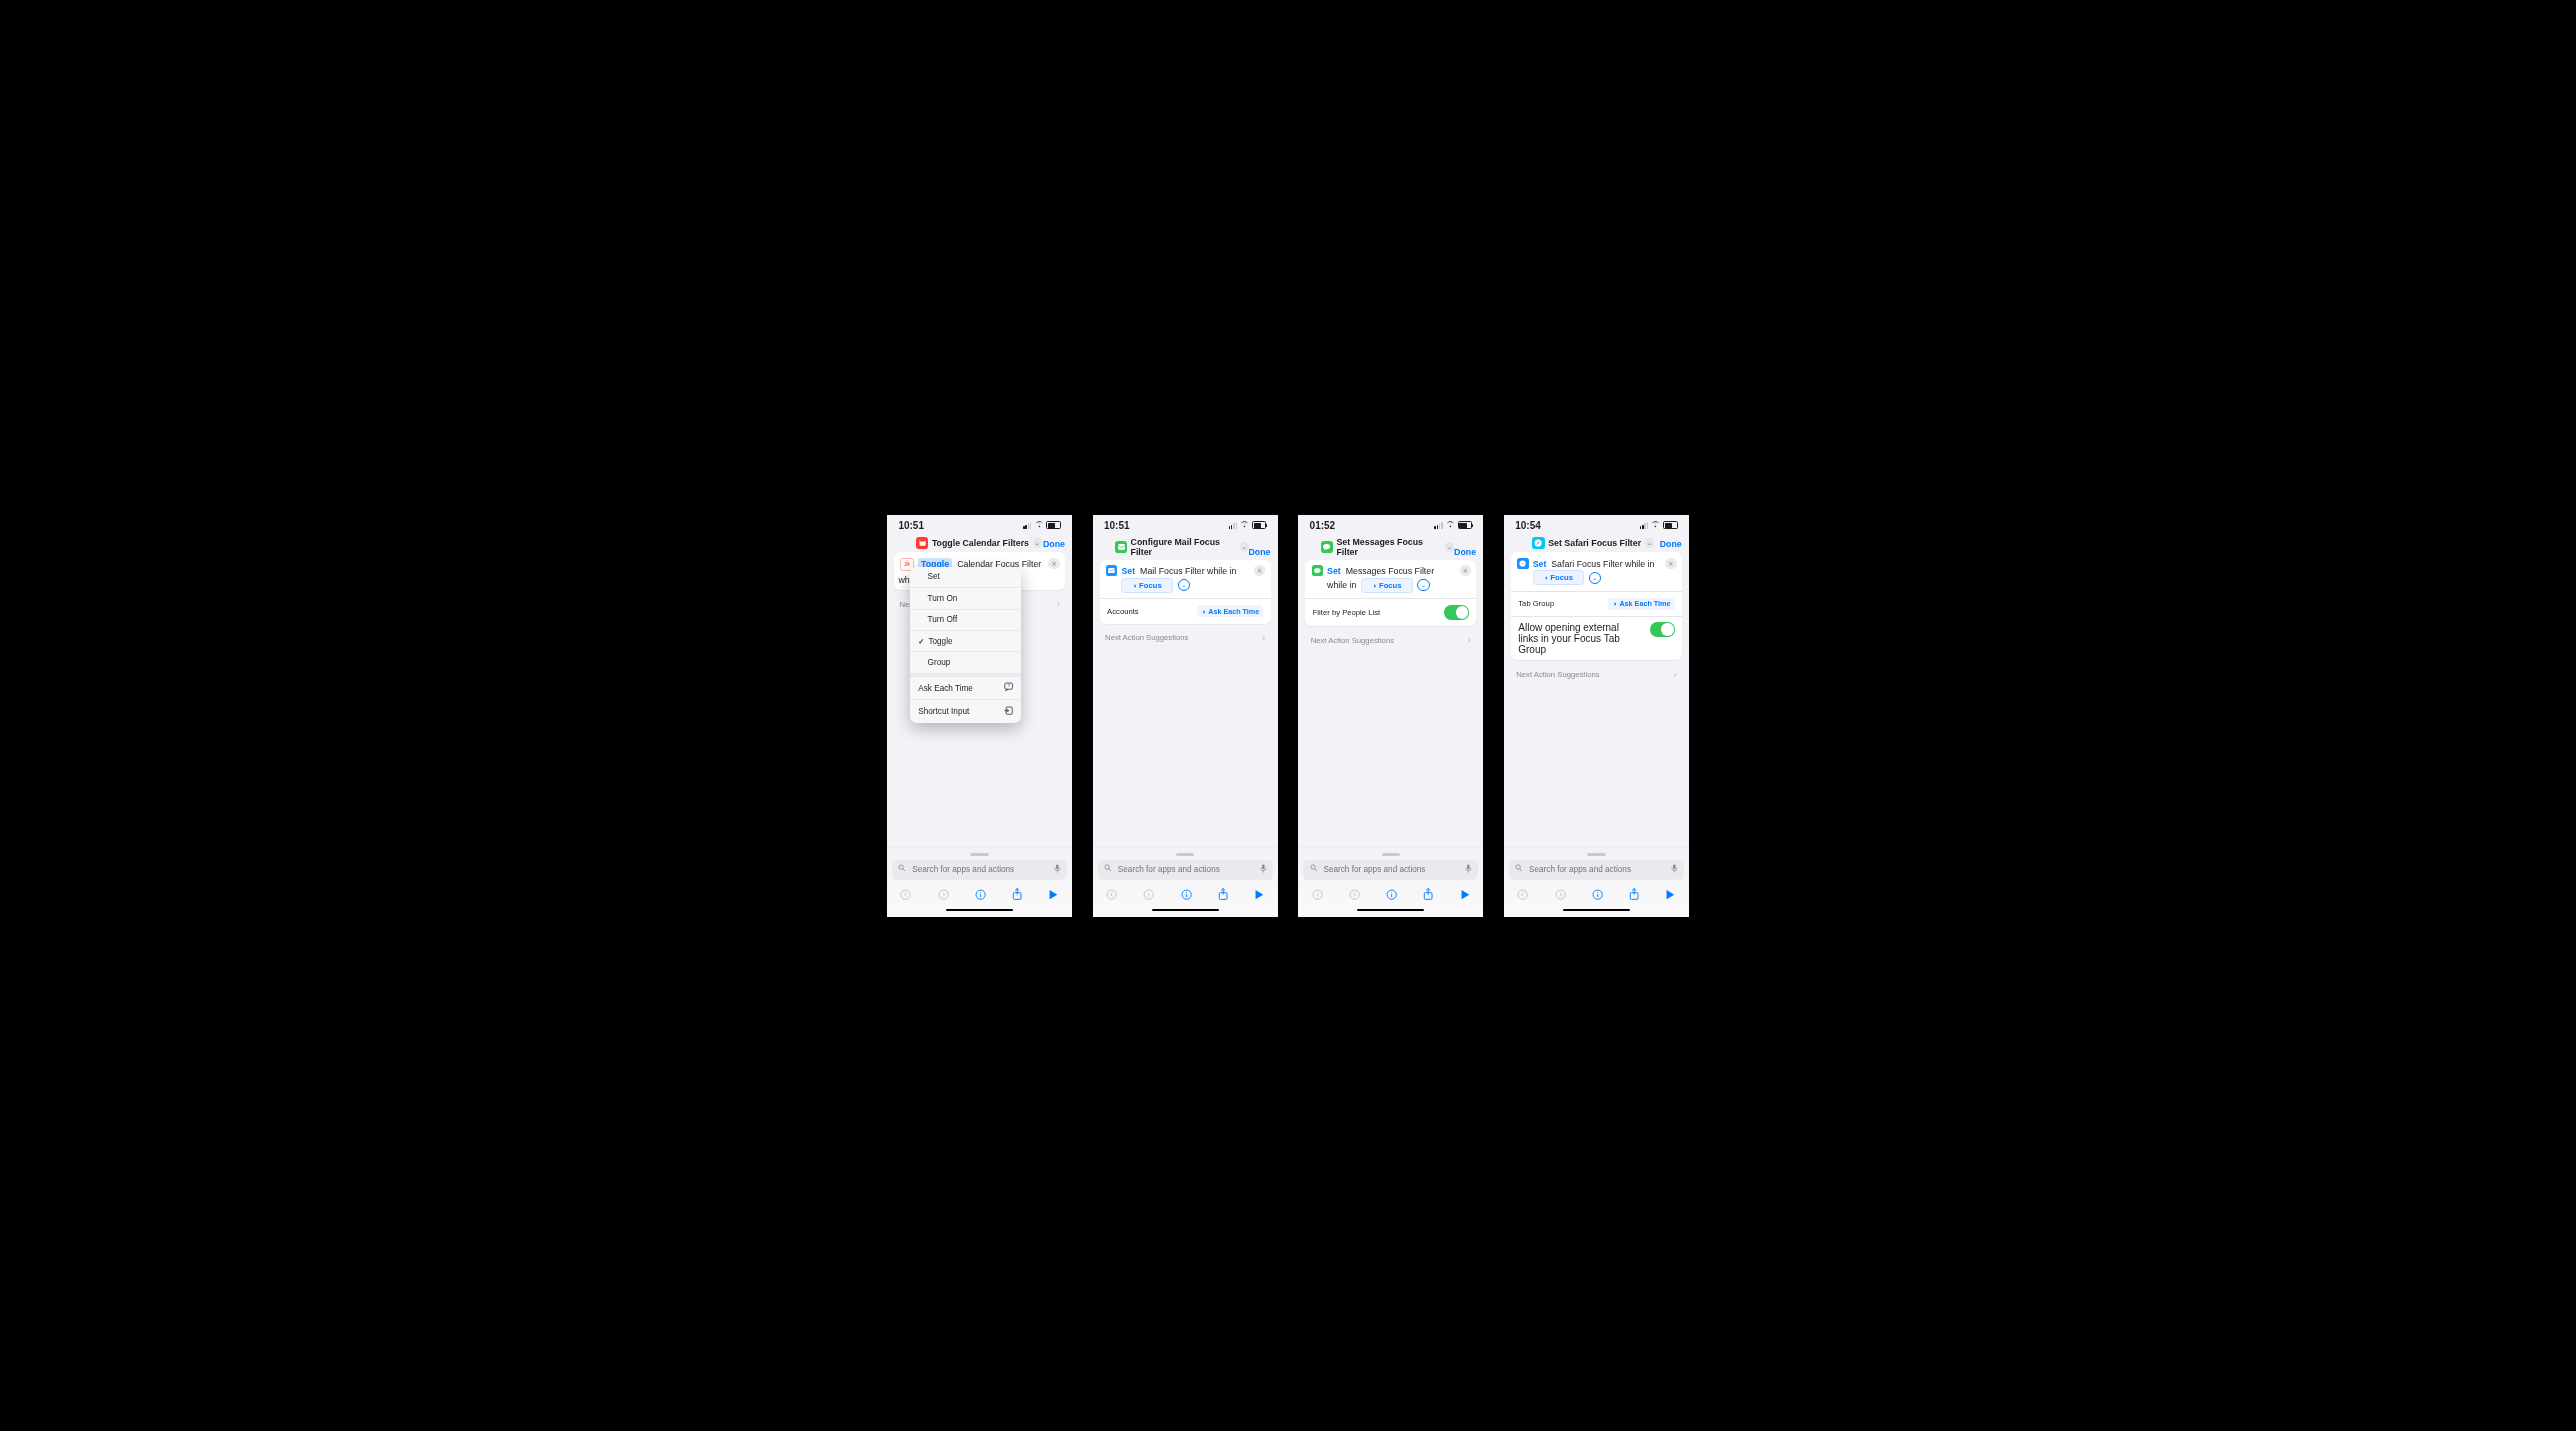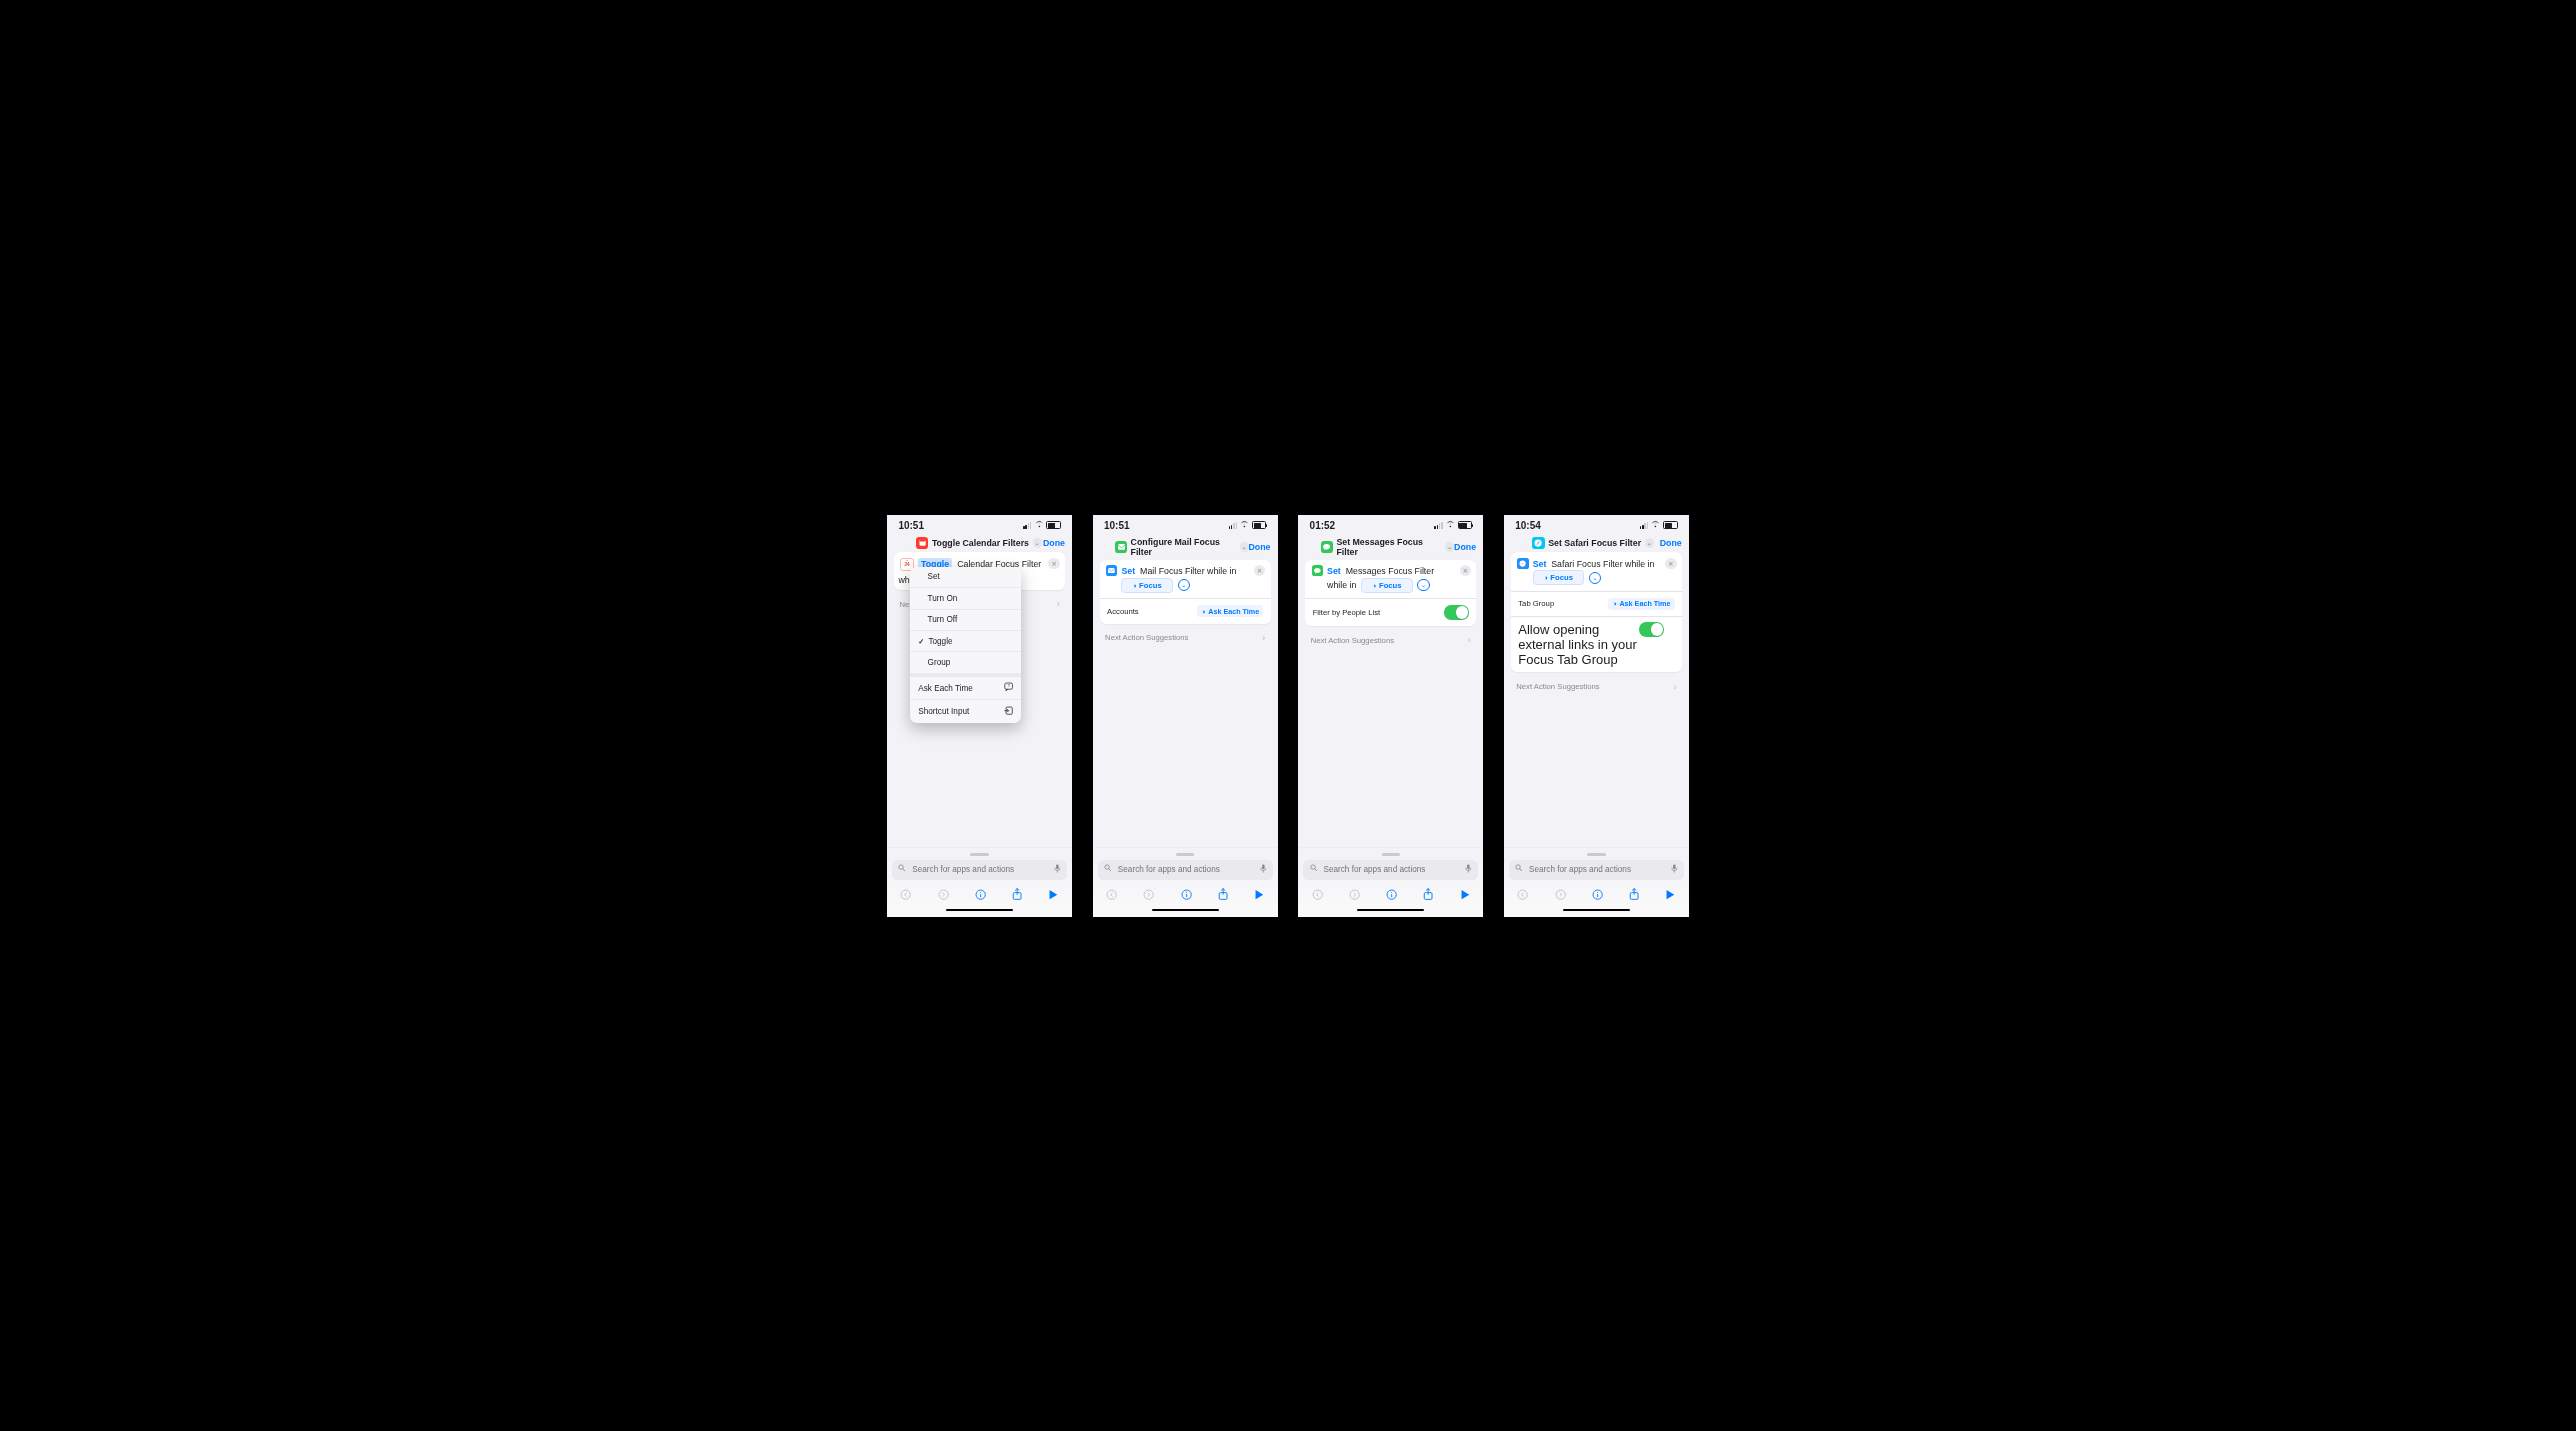--- a/index.html
+++ b/index.html
@@ -24,21 +24,21 @@
   .sig-bars i{width:1.5px;background:var(--text);display:block;border-radius:0.5px}
   .sig-bars i:nth-child(1){height:2.1px}
   .sig-bars i:nth-child(2){height:3.6px}
   .sig-bars i:nth-child(3){height:5.2px;background:#c8c8cc}
   .sig-bars i:nth-child(4){height:6.7px;background:#c8c8cc}
   .wifi-icn{font-size:7.7px}
   .batt{width:12.4px;height:6.2px;border:0.5px solid var(--text);border-radius:1.5px;position:relative}
   .batt::after{content:"";position:absolute;right:-1.5px;top:1.5px;width:1px;height:3.1px;background:var(--text);border-radius:0.5px}
   .batt i{position:absolute;left:0.5px;top:0.5px;bottom:0.5px;width:60%;background:var(--text);border-radius:0.5px}
   
-  .nav{display:flex;align-items:center;padding:5.2px 7.2px 3.1px 7.2px}
+  .nav{display:flex;align-items:flex-end;padding:5.2px 7.2px 3.1px 7.2px}
   .nav .title-area{flex:1;display:flex;align-items:center;gap:3.6px;font-size:8.8px;font-weight:700;color:var(--text);justify-content:center}
   .nav .done{color:var(--blue);font-size:8.8px;font-weight:600}
   .app-icn{width:12.4px;height:12.4px;border-radius:3.1px;display:flex;align-items:center;justify-content:center;color:#fff;font-size:7.2px}
   .app-icn.cal{background:#ff3b30}
   .app-icn.mail{background:#34c759}
   .app-icn.msg{background:#34c759}
   .app-icn.safari{background:#00c7fa}
   .chev-dd{font-size:5.7px;width:9.3px;height:9.3px;border-radius:4.6px;background:var(--pill);color:#8e8e93;display:flex;align-items:center;justify-content:center}
   
   .content{padding:0 7.2px;flex:1;position:relative}
@@ -54,21 +54,21 @@
   .token{color:var(--blue);font-weight:600}
   .token-hi{background:#cfe4ff;border-radius:2.6px;padding:0.5px 3.1px;color:var(--blue);font-weight:600}
   .chip{display:inline-flex;align-items:center;gap:2.6px;border:0.5px solid #cfe1ff;background:#eef4ff;color:var(--blue);border-radius:3.6px;padding:1px 10px;font-size:7.7px;font-weight:600}
   .chip .glyph{font-size:6.7px}
   .ring{width:10.3px;height:10.3px;border:0.8px solid var(--blue);border-radius:50%;display:inline-flex;align-items:center;justify-content:center;color:var(--blue);font-size:5.7px;vertical-align:middle}
   .close-x{position:absolute;right:5.2px;top:5.2px;width:11.3px;height:11.3px;border-radius:5.7px;background:#e9e9ee;color:#a0a0a5;display:flex;align-items:center;justify-content:center;font-size:6.2px;font-weight:700}
   .card-row{display:flex;align-items:center;justify-content:space-between;padding:6.2px 7.2px;font-size:7.7px;color:var(--text);border-top:0.5px solid var(--border)}
   .ask-pill{background:#eef4ff;color:var(--blue);border-radius:3.6px;padding:1.5px 4.1px;font-size:7.2px;font-weight:600;display:inline-flex;align-items:center;gap:2.6px}
   .toggle{width:25px;height:14.4px;background:var(--green);border-radius:7.2px;position:relative}
   .toggle::after{content:"";position:absolute;right:1px;top:1px;width:12.4px;height:12.4px;border-radius:6.2px;background:#fff;box-shadow:0 0.5px 1px rgba(0,0,0,.2)}
-  .row-multi{display:flex;align-items:flex-start;justify-content:flex-start;padding:5.2px 7.2px;font-size:13px;color:var(--text);border-top:0.5px solid var(--border)}
+  .row-multi{display:flex;align-items:flex-start;justify-content:space-between;padding:5.2px 7.2px;font-size:10px;color:var(--text);border-top:0.5px solid var(--border)}
   .next{display:flex;align-items:center;justify-content:space-between;color:var(--muted);font-size:7.7px;padding:9.3px 5.2px 0 5.2px}
   .next .arrow{color:#c7c7cc;font-size:9.3px;font-weight:600}
   
   .popover{position:absolute;left:23px;top:14.4px;width:111px;background:#f7f7fa;border-radius:6.7px;box-shadow:0 5.2px 15.5px rgba(0,0,0,.25);overflow:hidden;z-index:5}
   .popover .item{padding:5.7px 8.2px;font-size:8.2px;color:var(--text);display:flex;align-items:center;justify-content:space-between;border-top:0.5px solid rgba(0,0,0,.06)}
   .popover .item:first-child{border-top:none}
   .popover .sep{height:3.1px;background:#e9e9ee}
   .popover .check::before{content:"✓";margin-right:4.1px;font-weight:700;font-size:7.2px}
   .popover .item.plain{padding-left:17.5px}
   

